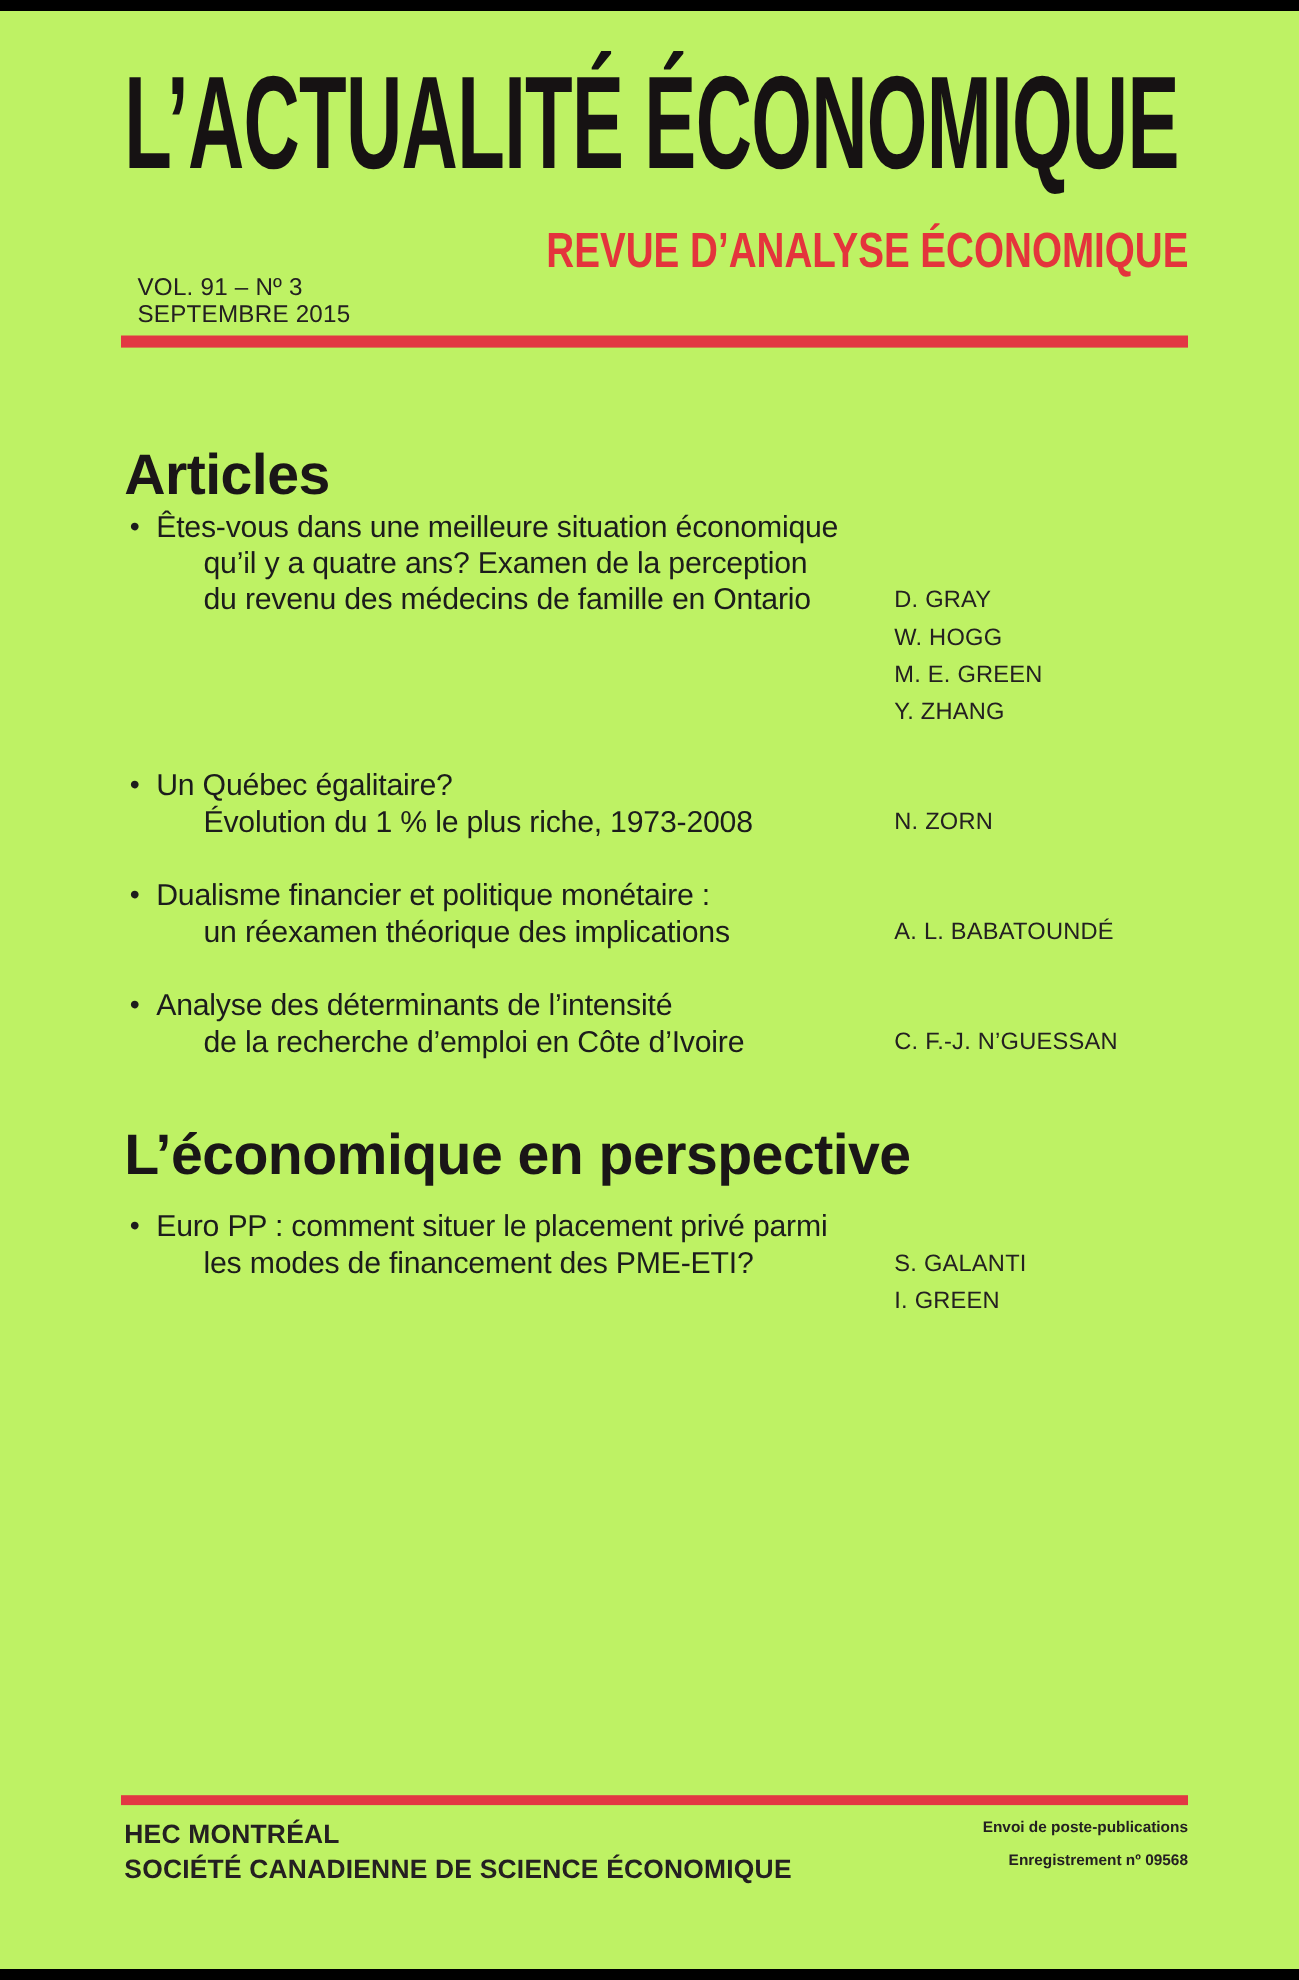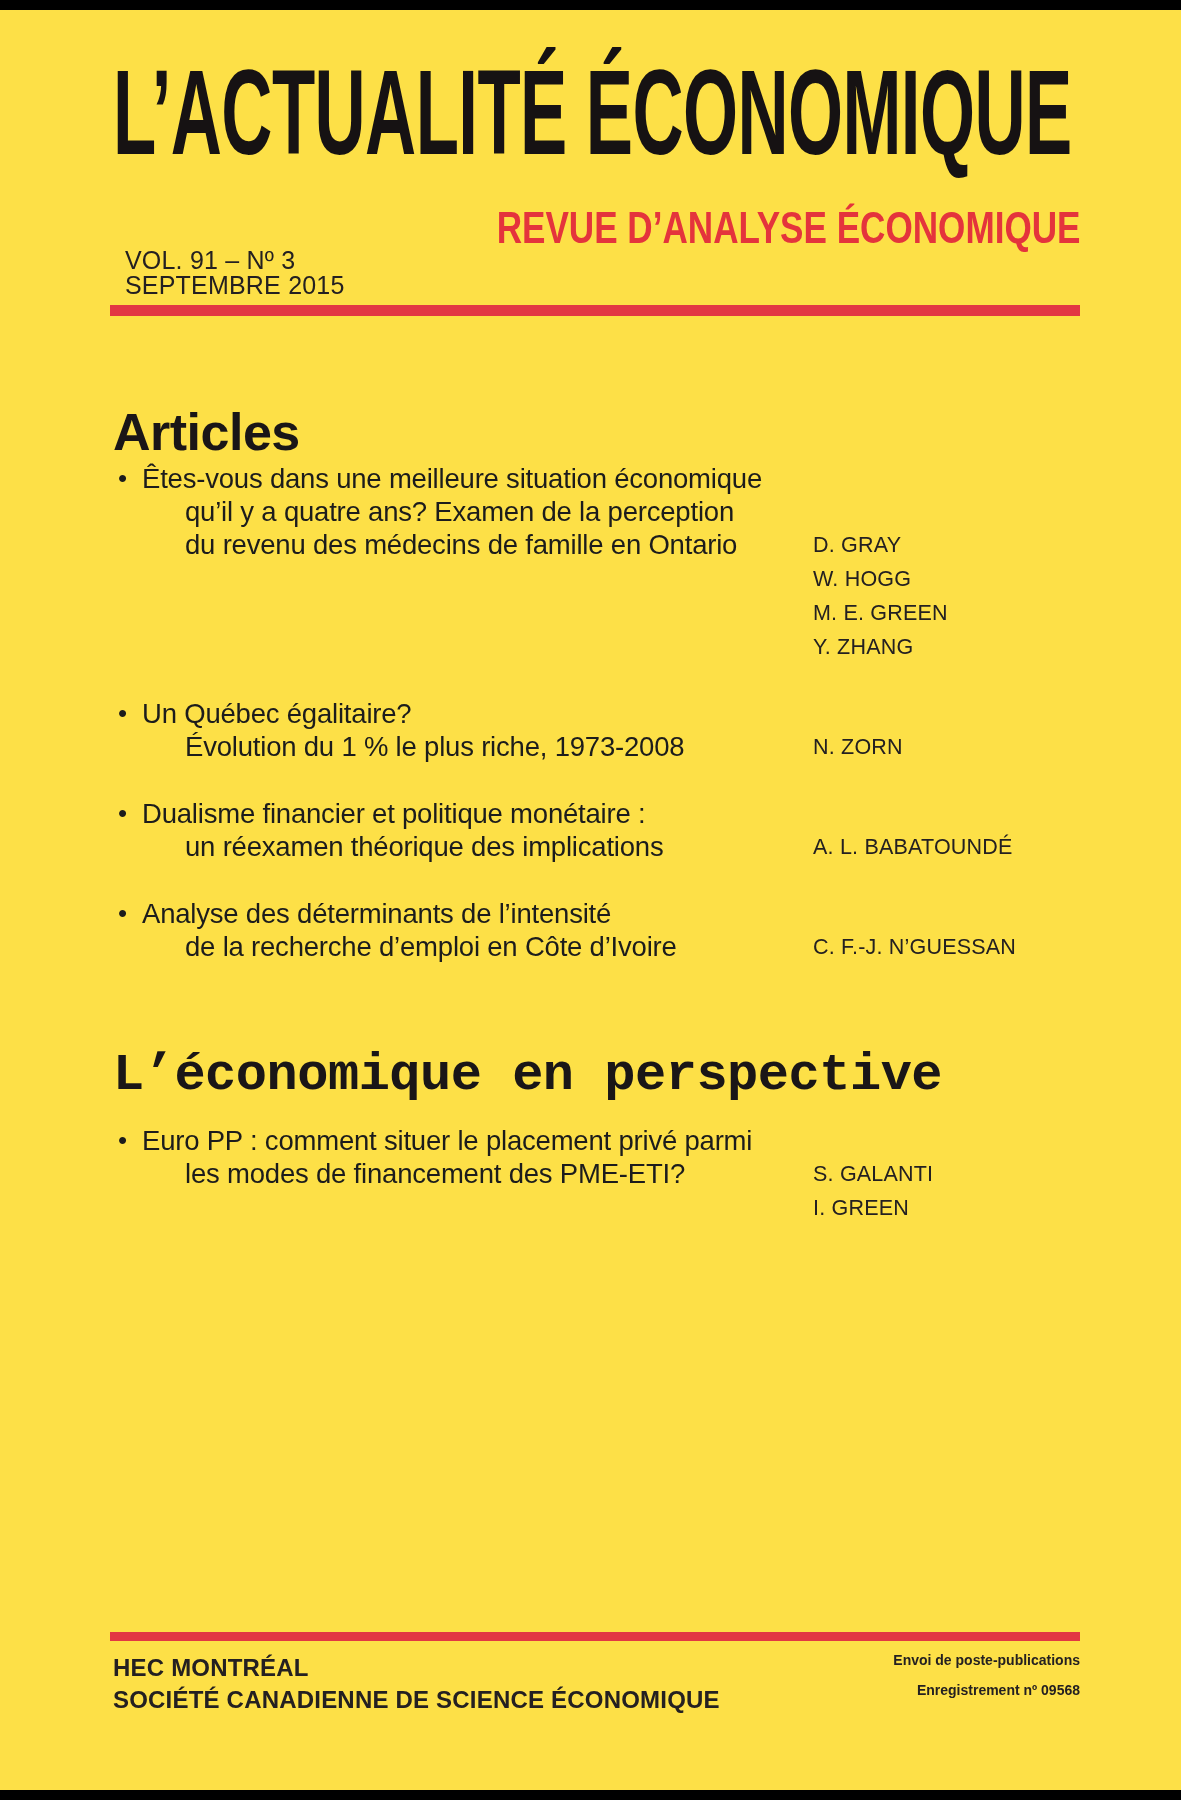--- a/index.html
+++ b/index.html
@@ -1,20 +1,20 @@
 <!DOCTYPE html>
 <html><head>
 <meta charset="utf-8">
 <style>
   html, body { margin: 0; padding: 0; background: #ffffff; }
   .page {
     position: relative;
     width: 1181px;
     height: 1800px;
-    background: #fde047;
+    background: #bef264;
     overflow: hidden;
     font-family: "Liberation Sans", "DejaVu Sans", sans-serif;
     color: #1c1c1c;
   }
   .edge-bar {
     position: absolute; left: 0; width: 1181px; height: 10px; background: #000000;
   }
   .edge-bar.top { top: 0; }
   .edge-bar.bottom { bottom: 0; }
 
@@ -28,33 +28,33 @@
     color: #161213;
   }
   .journal-subtitle {
     position: absolute; top: 205px; right: 0;
     font-size: 45px; font-weight: 700; line-height: 1; white-space: nowrap;
     transform: scaleX(0.78); transform-origin: right top;
     color: #e4343c;
   }
   .issue-info {
     position: absolute; top: 248px; left: 12px;
-    font-size: 25px; line-height: 25px; letter-spacing: 0.2px;
+    font-size: 22px; line-height: 25px; letter-spacing: 0.2px;
     color: #242021;
   }
   .rule { position: absolute; left: -3px; width: 970px; background: #e23843; }
   .rule.rule-top { top: 305px; height: 11px; }
   .rule.rule-bottom { top: 1632px; height: 9px; }
 
   .toc { position: absolute; top: 408px; left: 0; width: 967px; }
   .section-heading {
     margin: 0; font-size: 52px; line-height: 48px; font-weight: 700;
     letter-spacing: -0.5px; color: #1a1617;
   }
-  .section-heading.second { margin-top: 88px; font-family: Liberation Mono, monospace; }
+  .section-heading.second { margin-top: 62px; }
   .entries { margin-top: 6px; }
   .entries.second { margin-top: 24px; }
 
   .entry { position: relative; display: flex; margin-bottom: 33px; }
   .bullet {
     position: absolute; left: 5px; top: 0;
     font-size: 26px; line-height: 33px;
   }
   .entry-title {
     flex: 0 0 700px; box-sizing: border-box; padding-left: 72px;

